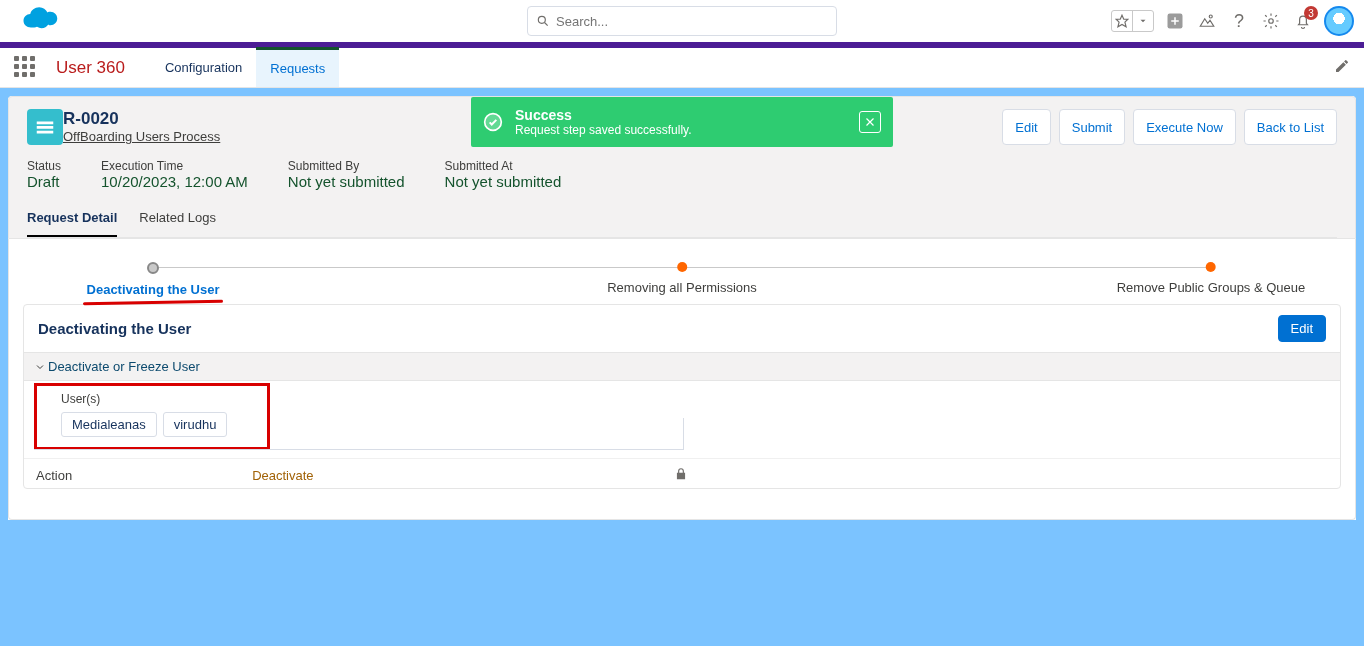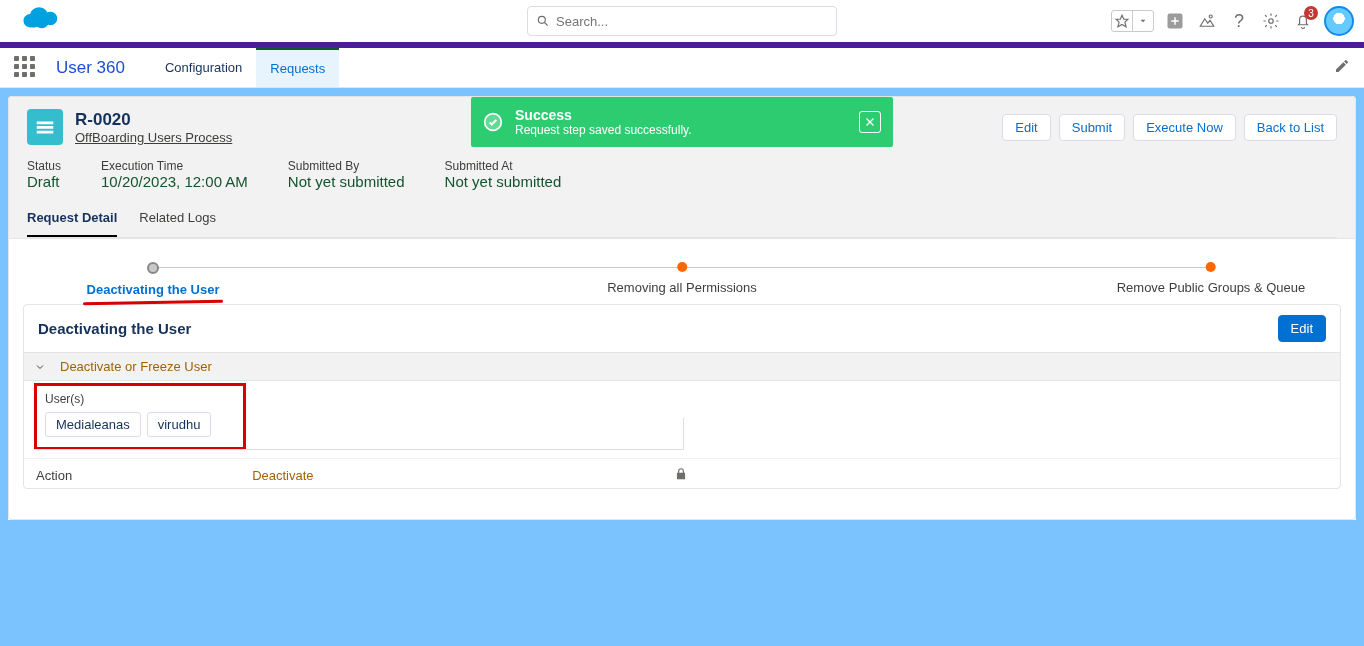--- a/index.html
+++ b/index.html
@@ -15,30 +15,30 @@
     .top-icons .star-combo { display: flex; border: 1px solid #c9c9c9; border-radius: 3px; height: 22px; align-items: center; }
     .top-icons .star-combo .ico { width: 20px; }
     .top-icons .star-combo .divider { width: 1px; height: 20px; background: #c9c9c9; }
     .notif-badge { position: absolute; top: -4px; right: -4px; background: #c23934; color: #fff; border-radius: 8px; font-size: 10px; min-width: 14px; height: 14px; display: flex; align-items: center; justify-content: center; padding: 0 3px; }
     .avatar { width: 30px; height: 30px; border-radius: 50%; background: #1589ee; display: flex; align-items: center; justify-content: center; position: relative; overflow: hidden; }
     .avatar::before { content: ""; position: absolute; inset: 2px; border-radius: 50%; background: radial-gradient(circle at 50% 40%, #fff 0 28%, #65cbff 28% 100%); }
 
     .nav-bar { display: flex; align-items: center; height: 40px; padding: 0 14px; border-bottom: 1px solid #e5e5e5; position: relative; }
     .app-launcher { width: 24px; height: 24px; display: grid; grid-template-columns: repeat(3, 5px); grid-template-rows: repeat(3, 5px); gap: 3px; margin-right: 18px; cursor: pointer; }
     .app-launcher span { background: #706e6b; border-radius: 1px; }
-    .app-name { font-size: 17px; font-weight: 400; color: #1d4ed8; margin-right: 26px; }
+    .app-name { font-size: 17px; font-weight: 400; color: #b91c1c; margin-right: 26px; }
     .nav-link { padding: 0 14px; height: 40px; display: flex; align-items: center; color: #16325c; cursor: pointer; font-size: 13px; }
     .nav-link.active { background: #e8f4fd; border-top: 3px solid #14532d; color: #0070d2; font-weight: 500; margin-top: -1px; }
     .edit-pencil { margin-left: auto; cursor: pointer; color: #706e6b; }
 
     .page-canvas { background: linear-gradient(#7bc3ff, #7bc3ff); padding: 8px; min-height: calc(646px - 88px); }
     .card { background: #fff; border-radius: 4px 4px 0 0; }
 
     .page-header { background: #f3f2f2; border: 1px solid #e5e5e5; border-radius: 4px 4px 0 0; position: relative; padding: 12px 18px 0 18px; }
-    .header-row { display: flex; align-items: center; gap: 12px; }
+    .header-row { display: flex; }
     .record-icon { width: 36px; height: 36px; border-radius: 4px; background: #34becd; display: flex; align-items: center; justify-content: center; }
     .record-icon svg { width: 22px; height: 22px; fill: #fff; }
     .record-title { font-size: 17px; font-weight: 700; color: #16325c; }
     .record-subtitle { font-size: 13px; color: #3e3e3c; text-decoration: underline; }
     .header-actions { margin-left: auto; display: flex; gap: 8px; }
     .btn { border: 1px solid #d8dde6; background: #fff; color: #0070d2; padding: 5px 12px; border-radius: 4px; cursor: pointer; font-size: 13px; }
     .meta-row { display: flex; gap: 40px; margin-top: 14px; padding-bottom: 10px; }
     .meta-item .label { font-size: 12px; color: #3e3e3c; }
     .meta-item .value { font-size: 15px; color: #14532d; }
     .detail-tabs { display: flex; gap: 22px; border-bottom: 1px solid #e5e5e5; margin-top: 2px; }
@@ -60,25 +60,25 @@
     .step .lbl { font-size: 13px; color: #3e3e3c; white-space: nowrap; }
     .step.current .lbl { color: #0070d2; font-weight: 700; }
     .step-wrap { position: relative; width: 0; }
     .step-abs { position: absolute; left: 0; transform: translateX(-50%); top: -6px; display: flex; flex-direction: column; align-items: center; }
     .red-underline { height: 3px; background: #d80000; width: 140px; border-radius: 2px; margin-top: 4px; transform: rotate(-1deg); }
 
     .section-panel { border: 1px solid #e5e5e5; border-radius: 4px; }
     .section-head { display: flex; align-items: center; padding: 10px 14px; border-bottom: 1px solid #e5e5e5; }
     .section-title { font-size: 15px; font-weight: 700; color: #16325c; }
     .btn-primary { background: #0070d2; color: #fff; border: 1px solid #0070d2; }
-    .collapse-bar { background: #f3f2f2; padding: 6px 10px; display: flex; align-items: center; gap: 14px; font-size: 13px; color: #a16207; border-bottom: 1px solid #e5e5e5; cursor: pointer; }
+    .collapse-bar { background: #f3f2f2; padding: 6px 10px; display: flex; align-items: center; gap: 2px; font-size: 13px; color: #0c4a6e; border-bottom: 1px solid #e5e5e5; cursor: pointer; }
     .collapse-bar svg { width: 12px; height: 12px; }
 
     .field-block { padding: 2px 10px 8px 10px; }
-    .red-box { border: 3px solid #d80000; padding: 6px 8px 10px 8px; width: 212px; }
+    .red-box { border: 3px solid #d80000; padding: 6px 8px 10px 24px; width: 236px; }
     .field-label { font-size: 12px; color: #3e3e3c; margin-bottom: 6px; }
     .pill-row { display: flex; gap: 6px; flex-wrap: wrap; }
     .pill { border: 1px solid #d8dde6; border-radius: 3px; padding: 4px 10px; font-size: 13px; color: #16325c; background: #fff; }
     .action-row { display: flex; align-items: center; padding: 8px 12px 4px 12px; gap: 180px; color: #3e3e3c; font-size: 13px; border-top: 1px solid #f0f0f0; }
     .action-row .value-col { display: flex; align-items: center; gap: 360px; color: #a16207; }
     .lock-icon { color: #706e6b; }
     .stepper-outer { margin-bottom: 36px; }
   </style>
 </head>
 <body>

